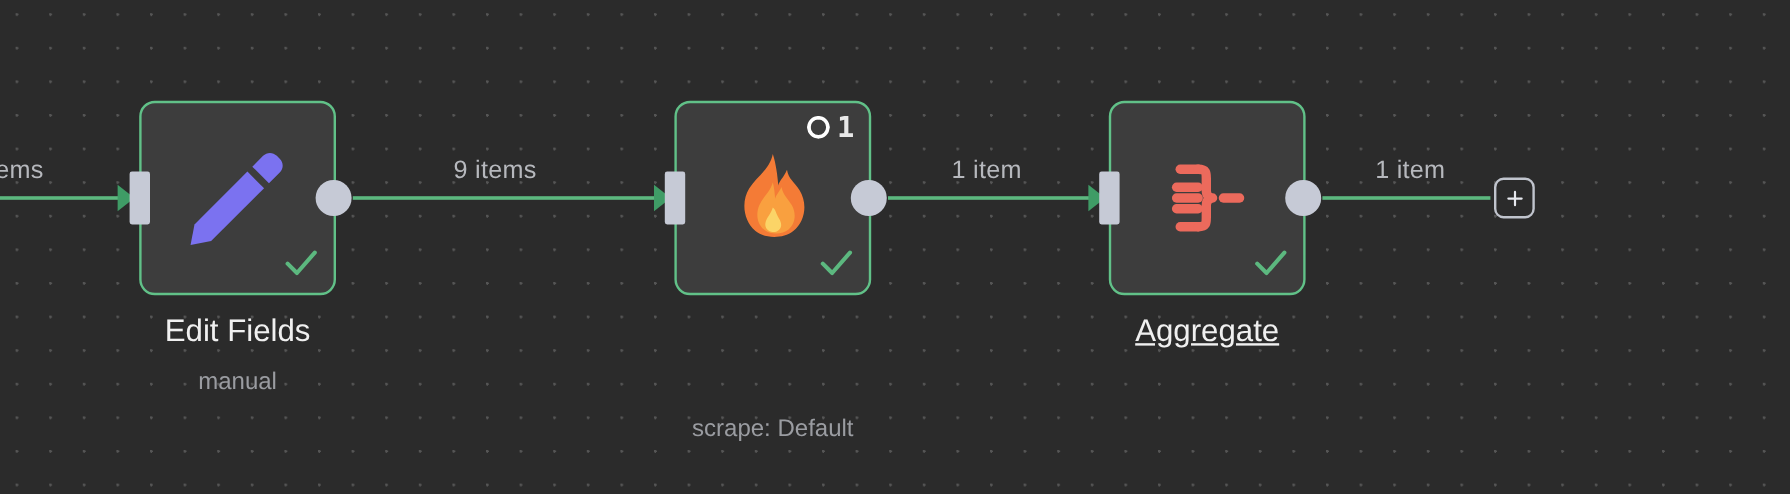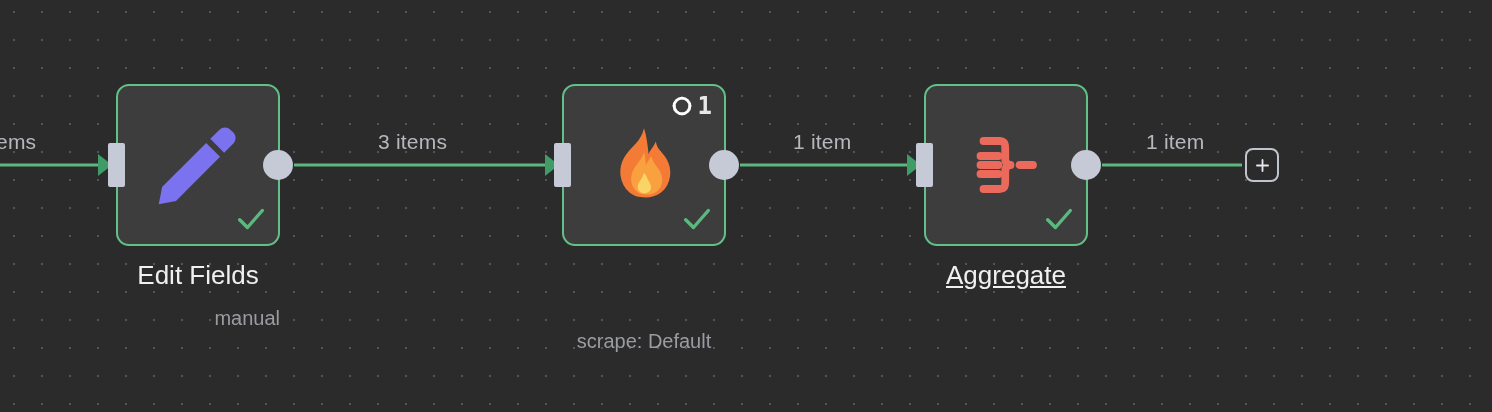--- a/index.html
+++ b/index.html
@@ -172,25 +172,25 @@
     </div>
 
     <svg class="node-check" viewBox="0 0 24 24" fill="none" stroke="#5cb87f" stroke-width="2.4" stroke-linecap="round" stroke-linejoin="round">
       <path d="M4 12.5 L9.5 18 L20 6"></path>
     </svg>
 
     <div class="out-port"></div>
   </div>
 
   <div class="node-caption" style="left:116px; width:164px;">Edit Fields</div>
-  <div class="node-subcaption" style="left:116px; width:164px; top:305px;text-align:right;">manual</div>
+  <div class="node-subcaption" style="left:116px; width:164px; top:305px;">manual</div>
 
   <div class="conn-line" style="left:294px; width:256px;"></div>
   <div class="conn-arrow" style="left:545px;"></div>
-  <div class="conn-label" style="left:378px;">3 items</div>
+  <div class="conn-label" style="left:378px;">9 items</div>
 
   <div class="node" style="left:562px;">
     <div class="in-port"></div>
 
     <div class="node-badge">
       <svg width="22" height="22" viewBox="0 0 24 24" fill="none" stroke="#ffffff" stroke-width="3.2" stroke-linecap="round">
         <path d="M12 3.4 A8.6 8.6 0 0 1 20.6 12"></path>
         <path d="M20.6 12 A8.6 8.6 0 0 1 12 20.6"></path>
         <path d="M12 20.6 A8.6 8.6 0 0 1 3.4 12"></path>
         <path d="M3.4 12 A8.6 8.6 0 0 1 12 3.4"></path>
@@ -214,21 +214,21 @@
       </svg>
     </div>
 
     <svg class="node-check" viewBox="0 0 24 24" fill="none" stroke="#5cb87f" stroke-width="2.4" stroke-linecap="round" stroke-linejoin="round">
       <path d="M4 12.5 L9.5 18 L20 6"></path>
     </svg>
 
     <div class="out-port"></div>
   </div>
 
-  <div class="node-subcaption" style="left:484px; width:320px; top:328px;">scrape: Default</div>
+  <div class="node-subcaption" style="left:484px; width:320px; top:344px;">scrape: Default</div>
 
   <div class="conn-line" style="left:740px; width:172px;"></div>
   <div class="conn-arrow" style="left:907px;"></div>
   <div class="conn-label" style="left:793px;">1 item</div>
 
   <div class="node" style="left:924px;">
     <div class="in-port"></div>
 
     <div class="node-icon">
       <svg class="agg-icon" width="96" height="96" viewBox="0 0 64 64" fill="none" stroke="#ec6a5c" stroke-width="5.2" stroke-linecap="round" stroke-linejoin="round">

